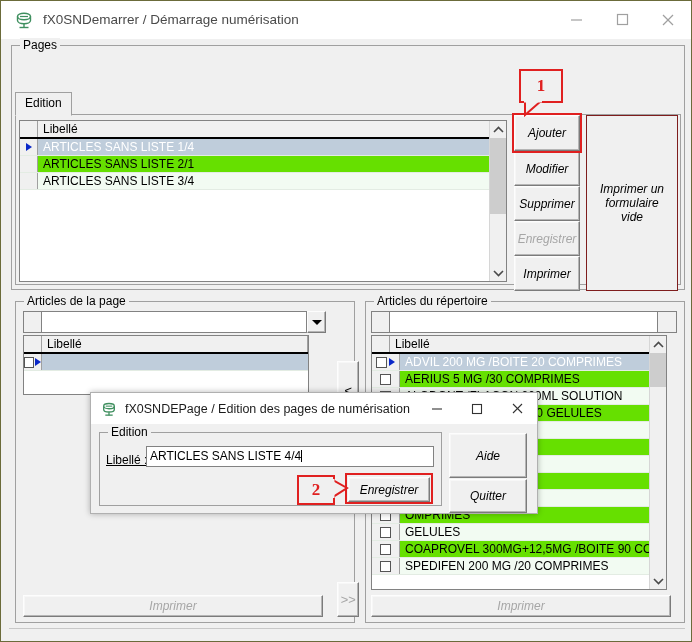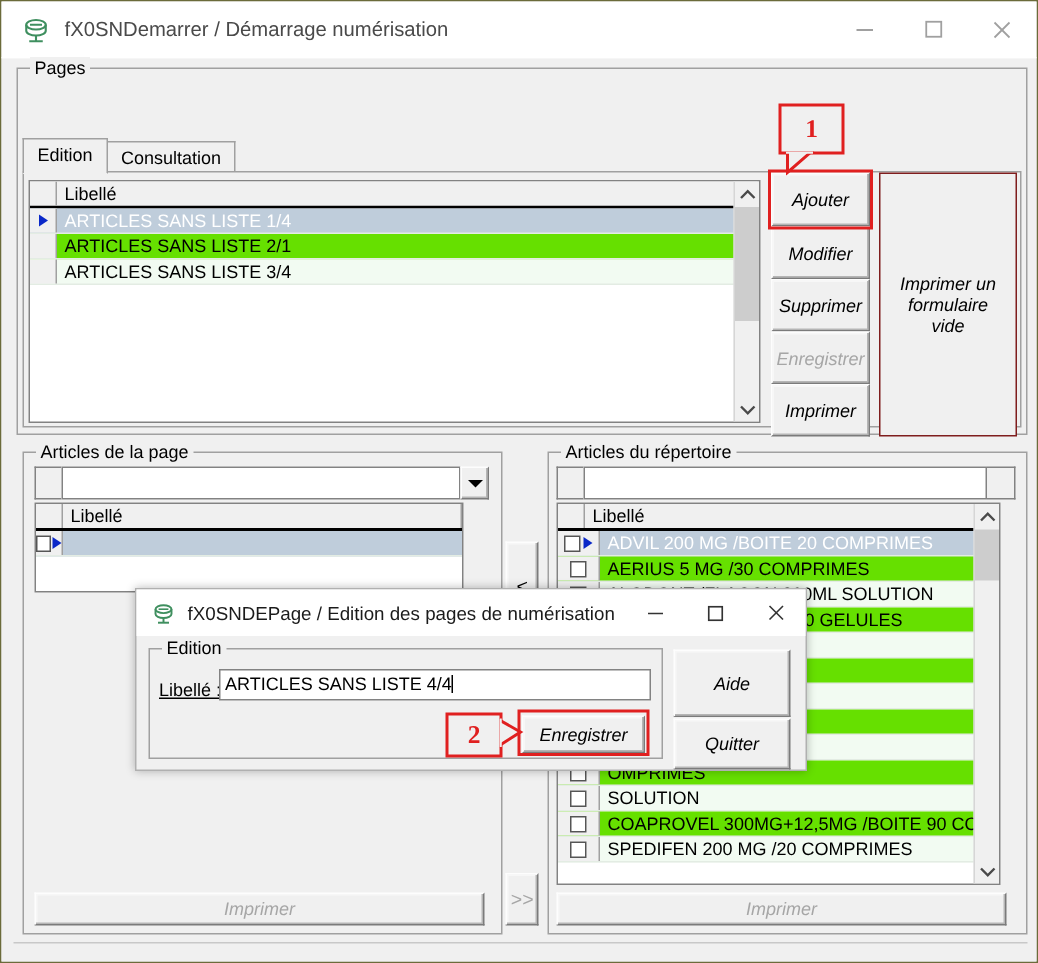--- a/index.html
+++ b/index.html
@@ -203,23 +203,20 @@
   <div class="client">
 
     <div class="group" style="left:10px;top:6px;width:672px;height:243px;">
       <span class="legend">Pages</span>
     </div>
 
     <div class="tabstrip" style="left:14px;top:53px;">
       <div class="tab active">
         <span>Edition</span>
       </div>
-      <div class="tab">
-        <span>Consultation</span>
-      </div>
     </div>
     <div class="tabpanel" style="left:14px;top:75px;width:664px;height:169px;"></div>
 
     <div class="grid" style="left:18px;top:81px;width:488px;height:162px;">
       <div class="grid-head">
         <div class="gh-corner"></div>
         <div class="gh-col">Libellé</div>
       </div>
       <div class="grid-body">
         <div class="grow selected">
@@ -267,21 +264,21 @@
       <span>Enregistrer</span>
     </div>
     <div class="btn" style="left:513px;top:217px;width:66px;height:35px;">
       <span>Imprimer</span>
     </div>
 
     <div class="btn flat" style="left:585px;top:76px;width:92px;height:176px;background:#f0f0f0;border:1px solid #7f1d1d;box-shadow:none;padding:0 6px;">
       <span>Imprimer un formulaire vide</span>
     </div>
 
-    <div class="group" style="left:14px;top:262px;width:318px;height:320px;">
+    <div class="group" style="left:14px;top:262px;width:318px;height:320px;padding-left:20px;">
       <span class="legend">Articles de la page</span>
     </div>
 
     <div class="combo" style="left:22px;top:272px;width:303px;height:22px;">
       <div class="cb-left"></div>
       <div class="cb-field"></div>
       <div class="cb-btn">
           <span class="caret"></span>
         </div>
     </div>
@@ -387,21 +384,21 @@
           <div class="grow even">
             <div class="sel" style="width: 28px;">
               <span class="cbox"></span>
             </div>
             <div class="cell">OMPRIMES</div>
           </div>
           <div class="grow odd">
             <div class="sel" style="width: 28px;">
               <span class="cbox"></span>
             </div>
-            <div class="cell"> SOLUTION</div>
+            <div class="cell"> GELULES</div>
           </div>
           <div class="grow even">
             <div class="sel" style="width: 28px;">
               <span class="cbox"></span>
             </div>
             <div class="cell">COAPROVEL 300MG+12,5MG /BOITE 90 COMPRIMES</div>
           </div>
           <div class="grow odd">
             <div class="sel" style="width: 28px;">
               <span class="cbox"></span>

